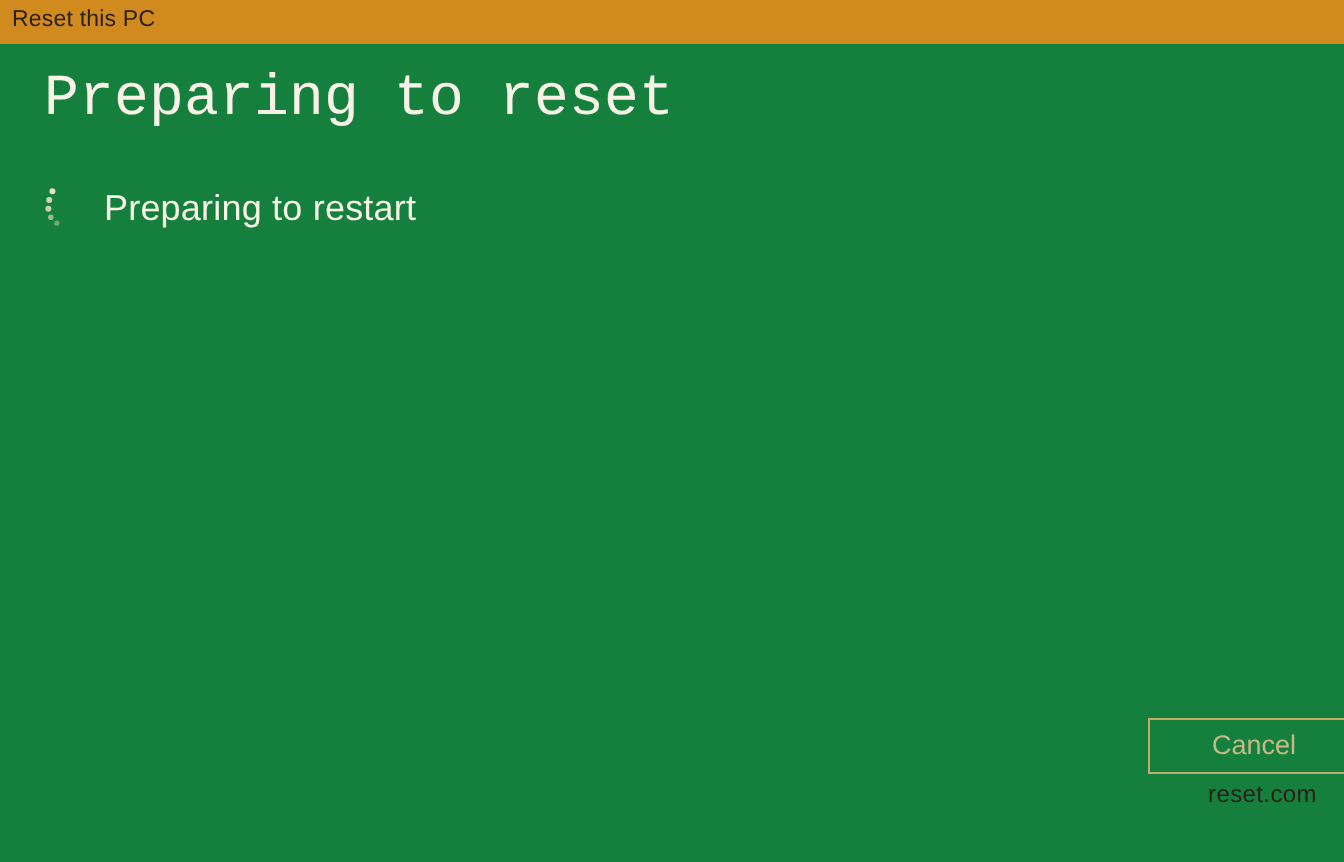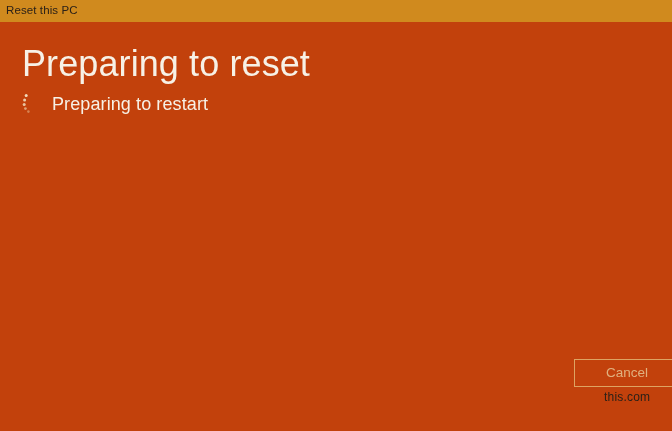--- a/index.html
+++ b/index.html
@@ -12,21 +12,21 @@
     height: 431px;
     overflow: hidden;
     font-family: "Liberation Sans", sans-serif;
     background: #d08a1e;
   }
 
   #screen {
     position: relative;
     width: 672px;
     height: 431px;
-    background: #c2410c;
+    background: #15803d;
     box-sizing: border-box;
   }
 
   
   .titlebar {
     position: absolute;
     left: 0;
     top: 0;
     width: 672px;
     height: 22px;
@@ -48,27 +48,28 @@
     position: absolute;
     left: 0;
     top: 22px;
     width: 672px;
     height: 409px;
   }
 
   .page-heading {
     position: absolute;
     left: 22px;
-    top: 26px;
-    font-size: 36px;
+    top: 12px;
+    font-size: 29px;
     font-weight: 300;
     line-height: 32px;
     color: #f7f1e6;
     letter-spacing: 0.1px;
     white-space: nowrap;
+    font-family: Liberation Mono, monospace;
   }
 
   
   .status-row {
     position: absolute;
     left: 18px;
     top: 71px;
     width: 420px;
     height: 24px;
   }
@@ -151,15 +152,15 @@
         </svg>
       </div>
 
       <div class="status-text">Preparing to restart</div>
     </div>
 
   </div>
 
   <button class="cancel-button" disabled="">Cancel</button>
 
-  <div class="watermark">this.com</div>
+  <div class="watermark">reset.com</div>
 
 </div>
 
 </body></html>

